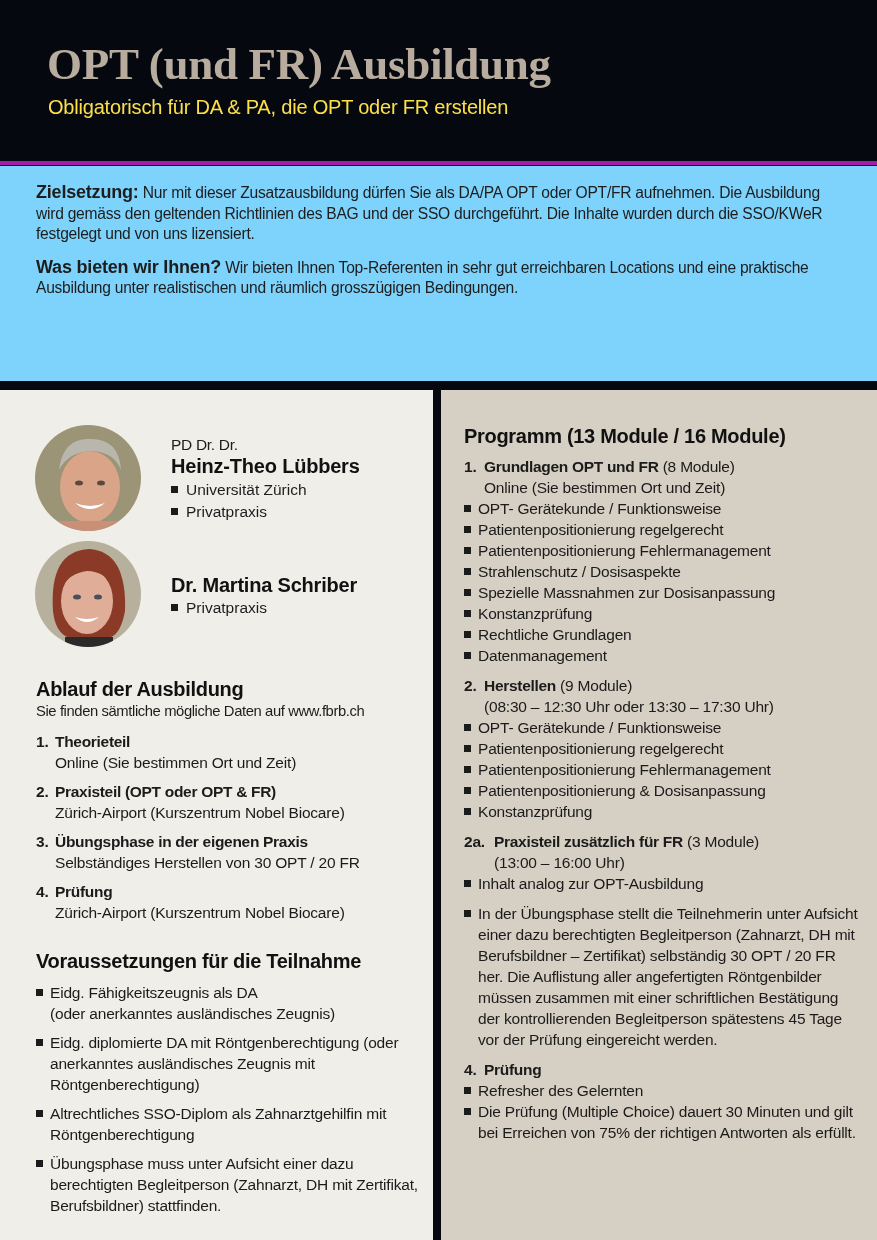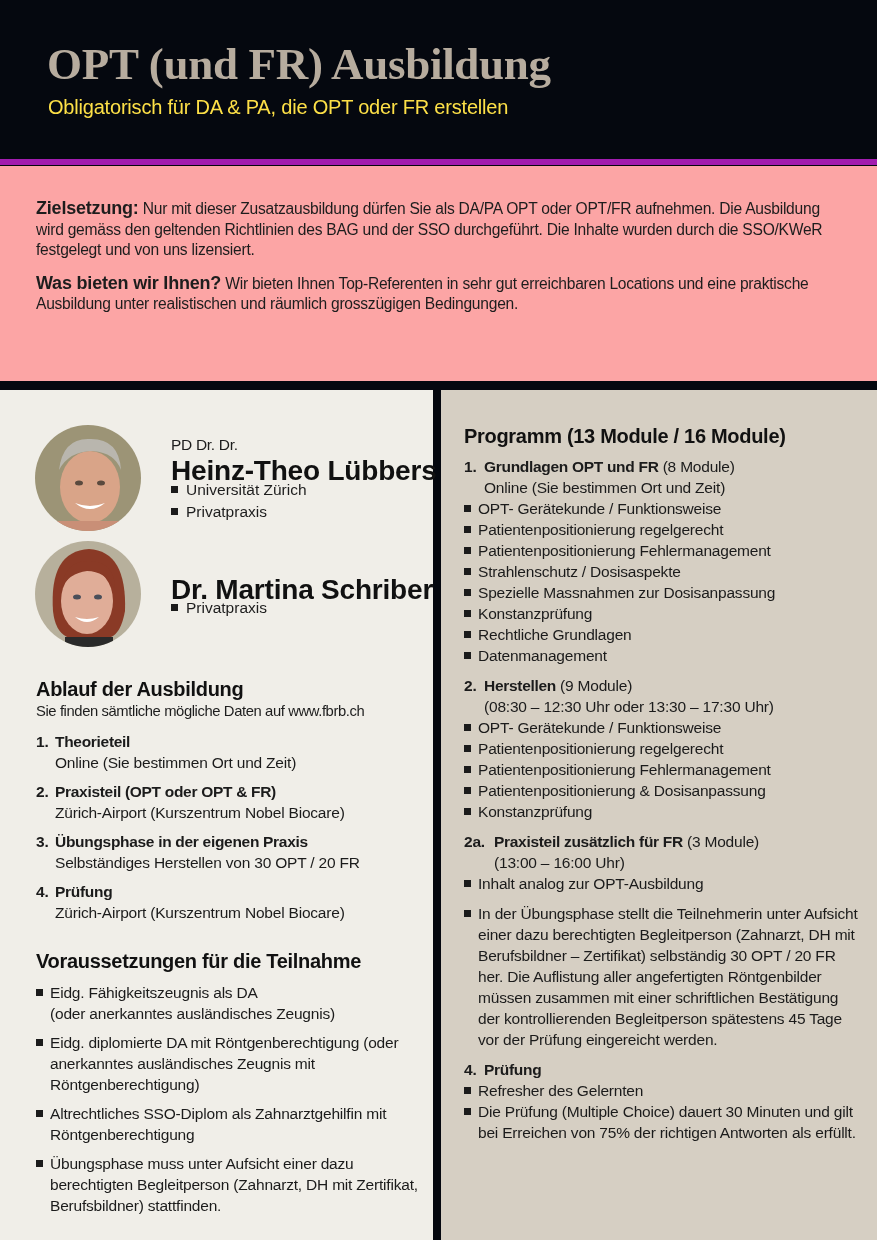--- a/index.html
+++ b/index.html
@@ -7,37 +7,37 @@
     body {
       font-family: "Liberation Sans", "DejaVu Sans", sans-serif;
       color: #1b1b1b;
       background: #05080f;
       position: relative;
     }
     
     .header {
       position: absolute; left: 0; top: 0; width: 877px; height: 165px;
       background: #05080f;
-      border-bottom: 6px solid #a21caf;
+      border-bottom: 4px solid #a21caf;
     }
     .title {
       position: absolute; left: 47px; top: 38px;
       font-family: "Liberation Serif", "DejaVu Serif", serif;
       font-weight: bold; font-size: 45px; letter-spacing: -0.3px;
       color: #b7ac9e; white-space: nowrap;
     }
     .subtitle {
       position: absolute; left: 48px; top: 96px;
       font-size: 20px; color: #fde047; white-space: nowrap; letter-spacing: -0.2px;
     }
     
     .intro {
       position: absolute; left: 0; top: 166px; width: 877px; height: 215px;
-      background: #fca5a5;
-      padding: 32px 36px 0 36px;
+      background: #7dd3fc;
+      padding: 16px 36px 0 36px;
     }
     .intro p {
       font-size: 15.6px; line-height: 20.5px; color: #1d1d1d; letter-spacing: -0.25px;
       margin-bottom: 12px;
     }
     .intro p .lead { font-weight: bold; font-size: 18px; letter-spacing: -0.2px; }
     
     .divider-band {
       position: absolute; left: 0; top: 381px; width: 877px; height: 9px; background: #05080f;
     }
@@ -52,21 +52,21 @@
     .col-right {
       position: absolute; left: 441px; top: 390px; width: 436px; height: 850px;
       background: #d6cfc3;
     }
     
     .avatar {
       position: absolute; width: 106px; height: 106px; border-radius: 50%; overflow: hidden;
     }
     .avatar svg { width: 106px; height: 106px; display: block; }
     .sp-prefix { position: absolute; font-size: 15.5px; color: #1d1d1d; white-space: nowrap; letter-spacing: -0.3px; }
-    .sp-name { position: absolute; font-size: 28px; font-weight: bold; color: #111; white-space: nowrap; letter-spacing: -0.2px; }
+    .sp-name { position: absolute; font-size: 20px; font-weight: bold; color: #111; white-space: nowrap; letter-spacing: -0.2px; }
     .sp-aff { position: absolute; font-size: 15.5px; color: #1d1d1d; white-space: nowrap; line-height: 22px; }
     .sq { display: inline-block; width: 7px; height: 7px; background: #1b1b1b; margin-right: 8px; vertical-align: 2px; }
 
     
     .h2 { position: absolute; font-size: 20px; font-weight: bold; color: #111; white-space: nowrap; letter-spacing: -0.3px; }
     .note { position: absolute; font-size: 14.8px; color: #1d1d1d; white-space: nowrap; letter-spacing: -0.4px; }
     .steps { position: absolute; left: 36px; width: 390px; }
     .step { margin-bottom: 8px; font-size: 15.5px; line-height: 21px; }
     .step .num { display: inline-block; width: 19px; font-weight: bold; }
     .step .t { font-weight: bold; letter-spacing: -0.3px; }

